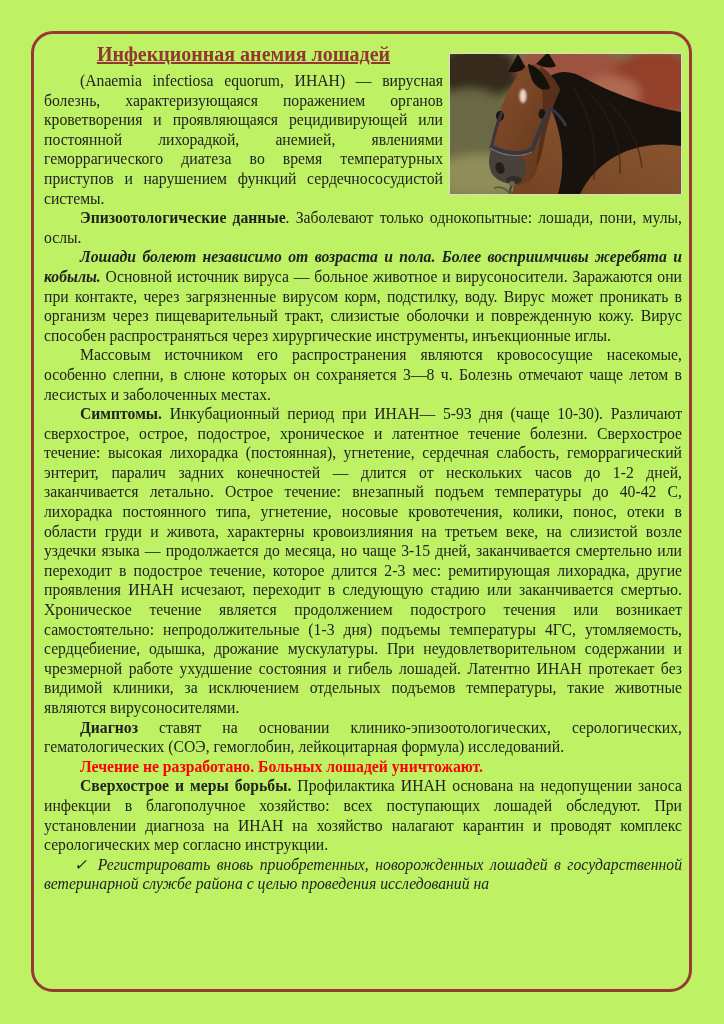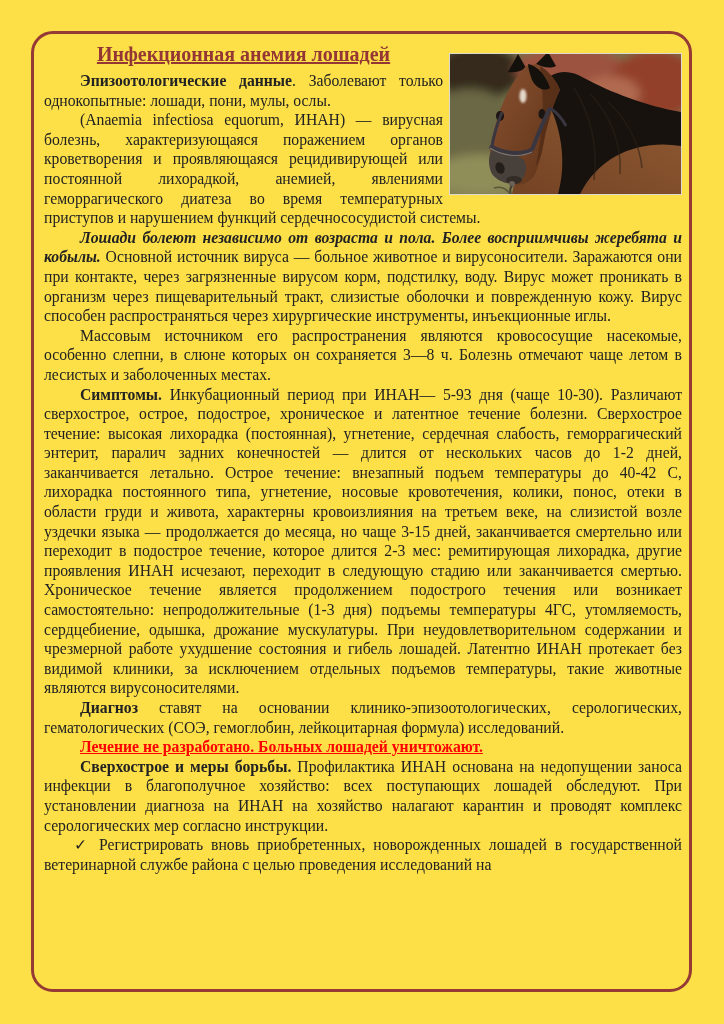--- a/index.html
+++ b/index.html
@@ -1,20 +1,20 @@
 <!DOCTYPE html>
 <html lang="ru"><head>
 <meta charset="utf-8">
 <style>
   * { margin:0; padding:0; box-sizing:border-box; }
   html,body { background:#ffffff; }
   .page {
     position:relative;
     width:724px; height:1024px;
-    background:#fde047;
+    background:#bef264;
     font-family:"Liberation Serif","DejaVu Serif",serif;
     overflow:hidden;
   }
   .frame {
     position:absolute;
     left:31px; top:31px;
     width:661px; height:961px;
     border:3px solid #963a36;
     border-radius:22px;
     pointer-events:none;
@@ -48,23 +48,23 @@
     color:#943634;
   }
   p.para { text-indent:36px; }
   .bold { font-weight:bold; }
   .bold-italic { font-weight:bold; font-style:italic; }
   p.warning {
     text-indent:36px;
     font-weight:bold;
     color:#FF0000;
   }
-  p.warning .warn-text { text-decoration:underline; }
+  p.warning .warn-text { }
   p.all-bold { font-weight:bold; text-indent:36px; }
-  p.check-item { text-indent:30px; }
+  p.check-item { text-indent:30px;font-style:italic; }
   .check-mark { display:inline-block; text-indent:0; padding-right:4px; }
 </style>
 </head>
 <body>
 
 <div class="page">
   <div class="frame" style="border-color: rgb(150, 58, 54);"></div>
 
   <div class="content" style="color: rgb(34, 34, 34);">
 
@@ -122,23 +122,23 @@
         </g>
         <path d="M40,94 C52,102 70,104 82,98" fill="none" stroke="#8e8678" stroke-width="1.2" opacity="0.8"></path>
         <circle cx="62" cy="130" r="3" fill="#6a6257"></circle>
         <path d="M62,132 C58,136 62,139 60,140" fill="none" stroke="#4a4030" stroke-width="2"></path>
         <path d="M60,140 C56,134 50,132 44,134" fill="none" stroke="#5a5438" stroke-width="1.5"></path>
       </svg>
     </figure>
 
     <h1 class="title" style="color: rgb(148, 54, 52);"><span>Инфекционная анемия лошадей</span></h1>
 
+    <p class="para"><span>(Anaemia infectiosa equorum, ИНАН) — вирусная болезнь, характеризующаяся поражением органов кроветворения и проявляющаяся рецидивирующей или постоянной лихорадкой, анемией, явлениями геморрагического диатеза во время температурных приступов и нарушением функций сердечнососудистой системы.</span></p>
+
     <p class="para"><span class="bold">Эпизоотологические данные</span><span>. Заболевают только однокопытные: лошади, пони, мулы, ослы.</span></p>
-
-    <p class="para"><span>(Anaemia infectiosa equorum, ИНАН) — вирусная болезнь, характеризующаяся поражением органов кроветворения и проявляющаяся рецидивирующей или постоянной лихорадкой, анемией, явлениями геморрагического диатеза во время температурных приступов и нарушением функций сердечнососудистой системы.</span></p>
 
     <p class="para"><span class="bold-italic">Лошади болеют независимо от возраста и пола. Более восприимчивы жеребята и кобылы.</span><span> Основной источник вируса — больное животное и вирусоносители. Заражаются они при контакте, через загрязненные вирусом корм, подстилку, воду. Вирус может проникать в организм через пищеварительный тракт, слизистые оболочки и поврежденную кожу. Вирус способен распространяться через хирургические инструменты, инъекционные иглы.</span></p>
 
     <p class="para"><span>Массовым источником его распространения являются кровососущие насекомые, особенно слепни, в слюне которых он сохраняется 3—8 ч. Болезнь отмечают чаще летом в лесистых и заболоченных местах.</span></p>
 
     <p class="para"><span class="bold">Симптомы.</span><span> Инкубационный период при ИНАН— 5-93 дня (чаще 10-30). Различают сверхострое, острое, подострое, хроническое и латентное течение болезни. Сверхострое течение: высокая лихорадка (постоянная), угнетение, сердечная слабость, геморрагический энтерит, паралич задних конечностей — длится от нескольких часов до 1-2 дней, заканчивается летально. Острое течение: внезапный подъем температуры до 40-42 С, лихорадка постоянного типа, угнетение, носовые кровотечения, колики, понос, отеки в области груди и живота, характерны кровоизлияния на третьем веке, на слизистой возле уздечки языка — продолжается до месяца, но чаще 3-15 дней, заканчивается смертельно или переходит в подострое течение, которое длится 2-3 мес: ремитирующая лихорадка, другие проявления ИНАН исчезают, переходит в следующую стадию или заканчивается смертью. Хроническое течение является продолжением подострого течения или возникает самостоятельно: непродолжительные (1-3 дня) подъемы температуры 4ГС, утомляемость, сердцебиение, одышка, дрожание мускулатуры. При неудовлетворительном содержании и чрезмерной работе ухудшение состояния и гибель лошадей. Латентно ИНАН протекает без видимой клиники, за исключением отдельных подъемов температуры, такие животные являются вирусоносителями.</span></p>
 
     <p class="para"><span class="bold">Диагноз</span><span> ставят на основании клинико-эпизоотологических, серологических, гематологических (СОЭ, гемоглобин, лейкоцитарная формула) исследований.</span></p>
 
     <p class="warning" style="color: rgb(255, 0, 0);"><span class="warn-text">Лечение не разработано. Больных лошадей уничтожают.</span></p>

